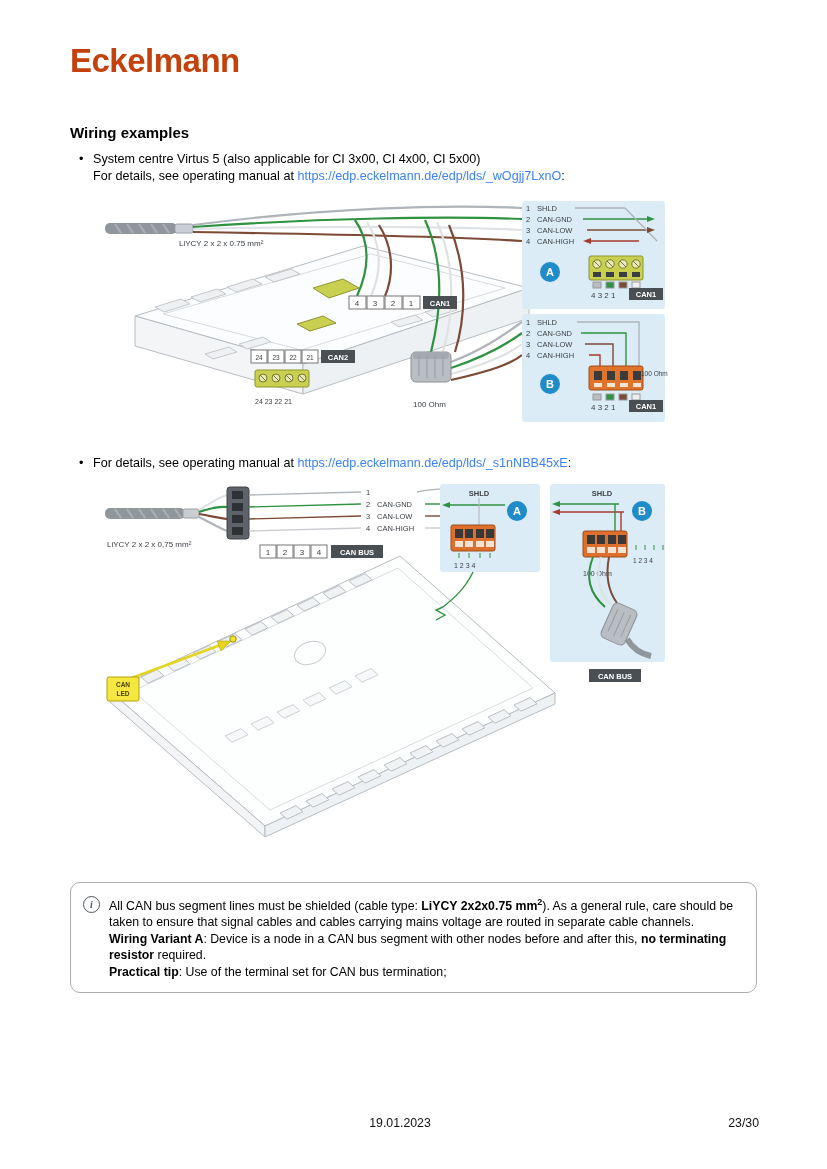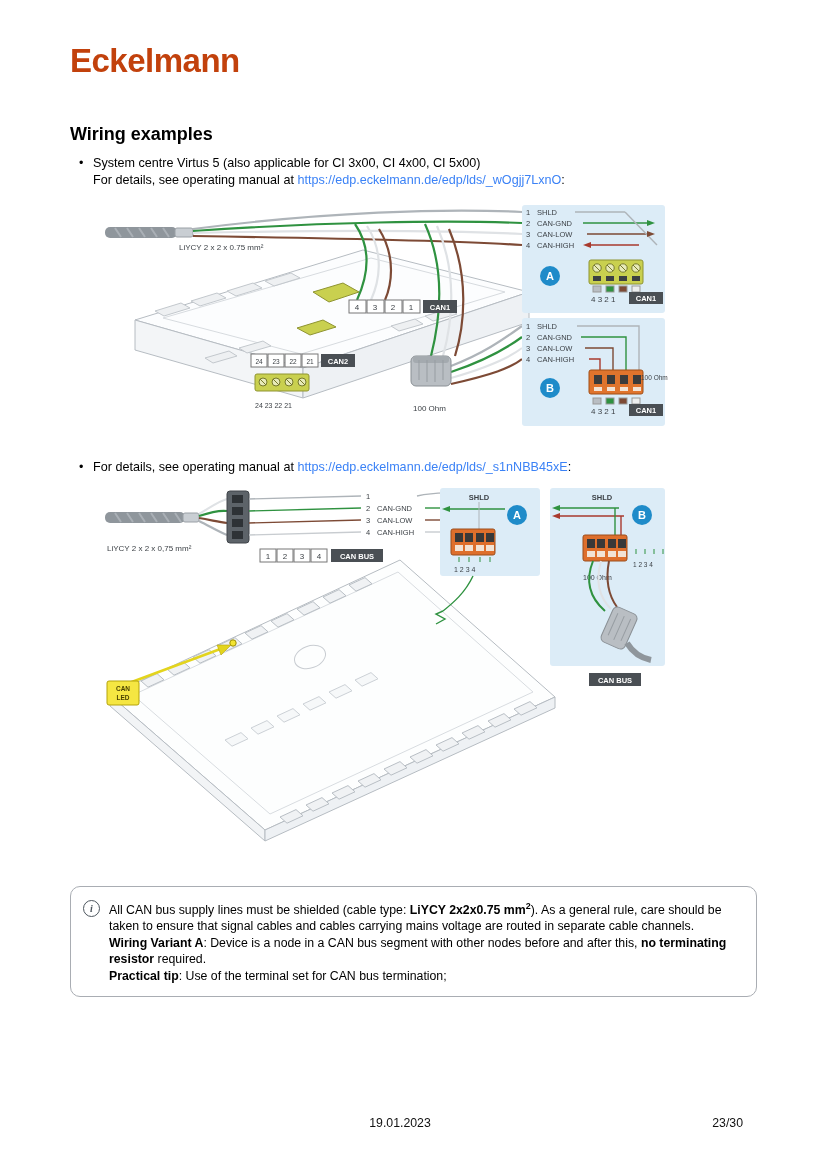--- a/index.html
+++ b/index.html
@@ -1,40 +1,40 @@
 <!DOCTYPE html>
 <html><head>
 <meta charset="utf-8">
 <style>
   html,body{margin:0;padding:0;}
   body{width:827px;height:1169px;background:#fff;font-family:"Liberation Sans",sans-serif;color:#000;position:relative;overflow:hidden;}
   .page{position:relative;width:827px;height:1169px;}
   .content{padding:42px 70px 0 70px;}
   .logo{font-size:33px;font-weight:700;color:#c2410c;letter-spacing:-0.5px;}
-  .heading{margin-top:44px;font-size:18px;font-weight:700;}
+  .heading{margin-top:44px;font-size:15px;font-weight:700;}
   .blist{list-style:none;margin:10px 0 0 0;padding:0;}
   .bitem{position:relative;padding-left:23px;font-size:12.6px;line-height:16.5px;}
   .bitem::before{content:"\2022";position:absolute;left:9px;top:0;}
   .link{color:#3b82f6;text-decoration:none;cursor:pointer;}
   .diagram{margin:10px 0 16px 12px;}
   svg text{font-family:"Liberation Sans",sans-serif;fill:#3a3f44;}
   .t65{font-size:6.5px;} .t7{font-size:7px;} .t75{font-size:7.5px;} .t8{font-size:8px;}
   .tc{text-anchor:middle;}
   .chipt{font-size:7.5px;font-weight:700;fill:#fff;}
   .badge{font-size:11px;font-weight:700;fill:#fff;}
   .shld{font-weight:700;}
   .led{fill:#4a4200;font-weight:700;}
   .infobox{margin:34px 0 0 0;border:1px solid #a9adb3;border-radius:10px;padding:11px 14px 11px 12px;display:flex;gap:9px;}
   .info-icon{flex:0 0 auto;width:15px;height:15px;border:1.3px solid #4d565e;border-radius:50%;display:flex;align-items:center;justify-content:center;font:italic 700 10px "Liberation Serif",serif;color:#4d565e;margin-top:2px;}
   .info-body{font-size:12.3px;line-height:16.6px;}
   .info-body p{margin:0;}
   .sup{vertical-align:super;font-size:9px;font-weight:700;}
   .footer{position:absolute;left:0;top:1116px;width:827px;font-size:12.3px;color:#111;}
   .fdate{position:absolute;left:400px;transform:translateX(-50%);}
-  .fpage{position:absolute;right:84px;}
+  .fpage{position:absolute;right:68px;}
 </style>
 </head>
 <body>
 
 <div class="page">
   <div class="content">
     <div class="logo">Eckelmann</div>
 
     <div class="heading">Wiring examples</div>
 
@@ -386,21 +386,21 @@
             <text x="18" y="215" class="t65 tc led">LED</text>
           </g>
         </svg>
         </div>
       </li>
     </ul>
 
     <div class="infobox">
       <div class="info-icon">i</div>
       <div class="info-body">
-        <p><span>All CAN bus supply lines must be shielded (cable type: </span><b>LiYCY 2x2x0.75 mm</b><b class="sup">2</b><span>). As a general rule, care should be taken to ensure that signal cables and cables carrying mains voltage are routed in separate cable channels.</span></p>
+        <p><span>All CAN bus segment lines must be shielded (cable type: </span><b>LiYCY 2x2x0.75 mm</b><b class="sup">2</b><span>). As a general rule, care should be taken to ensure that signal cables and cables carrying mains voltage are routed in separate cable channels.</span></p>
         <p><b>Wiring Variant A</b><span>: Device is a node in a CAN bus segment with other nodes before and after this, </span><b>no terminating resistor</b><span> required.</span></p>
         <p><b>Practical tip</b><span>: Use of the terminal set for CAN bus termination;</span></p>
       </div>
     </div>
   </div>
 
   <div class="footer">
     <span class="fdate">19.01.2023</span>
     <span class="fpage">23/30</span>
   </div>

